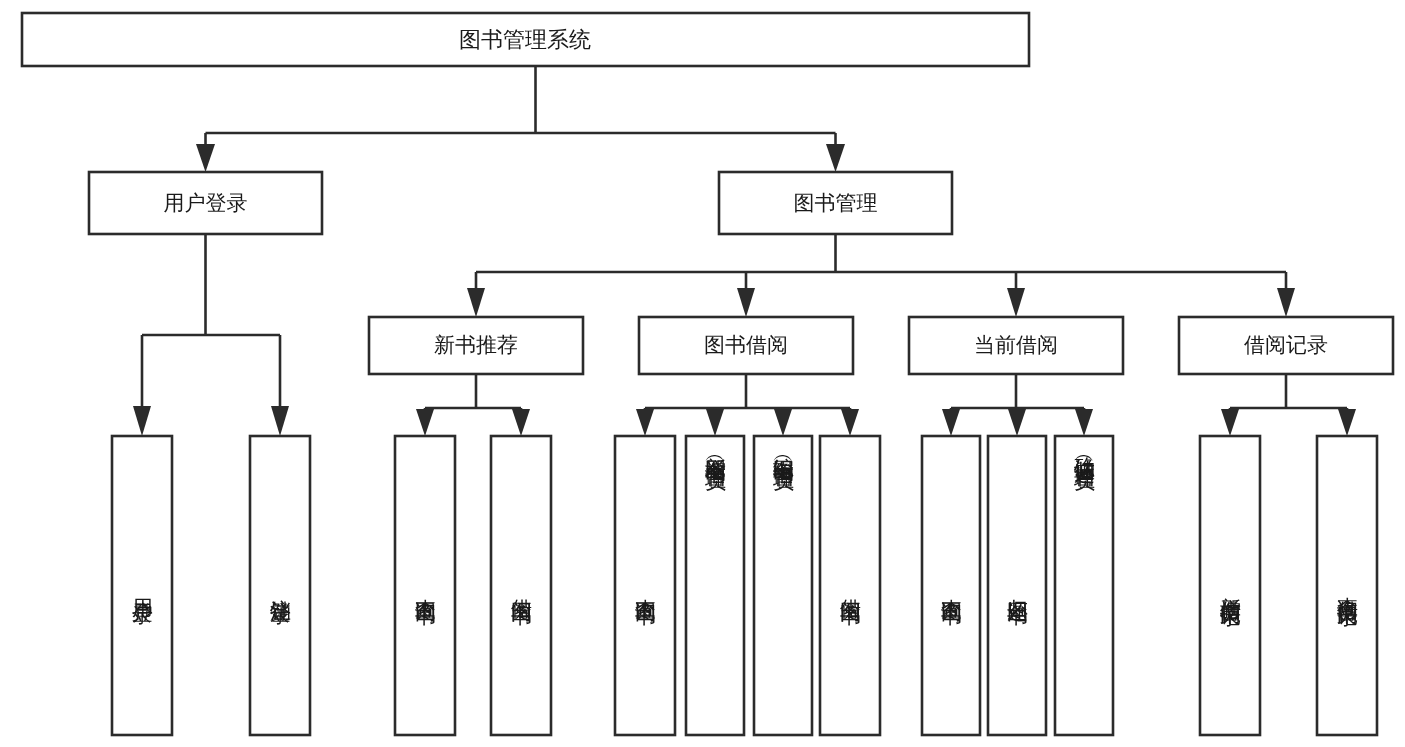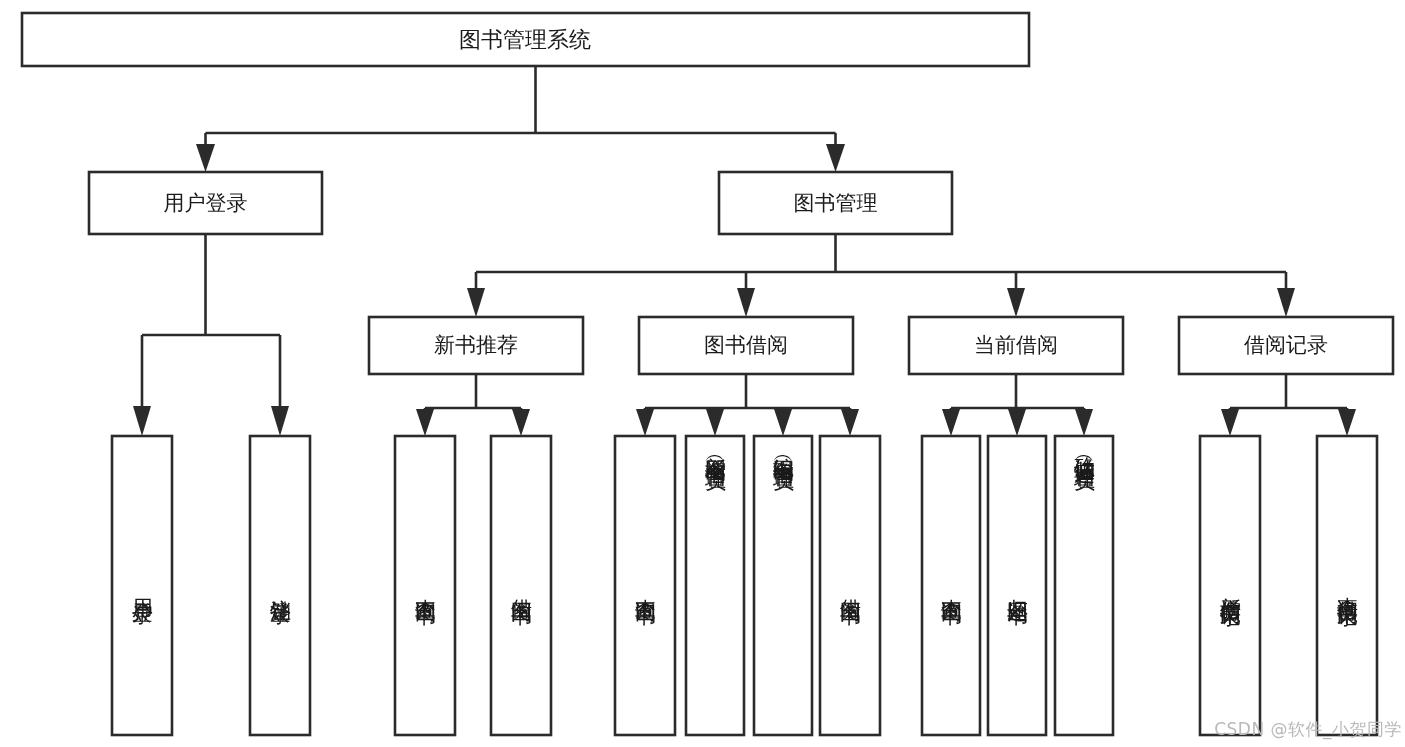--- a/index.html
+++ b/index.html
@@ -233,14 +233,13 @@
   <div class="leaf-label-wrap" style="left:1048px; top:440px; width:58px; height:295px; align-items:flex-start;">
     <span class="leaf-label">确认归还（管理员）</span>
   </div>
   <div class="leaf-label-wrap" style="left:1193px; top:436px; width:60px; height:299px;">
     <span class="leaf-label">新增借阅记录</span>
   </div>
   <div class="leaf-label-wrap" style="left:1310px; top:436px; width:60px; height:299px;">
     <span class="leaf-label">查询借阅记录</span>
   </div>
 
-  <div class="watermark">CSDN @软件_小贺同学</div>
 </div>
 
 </body></html>

